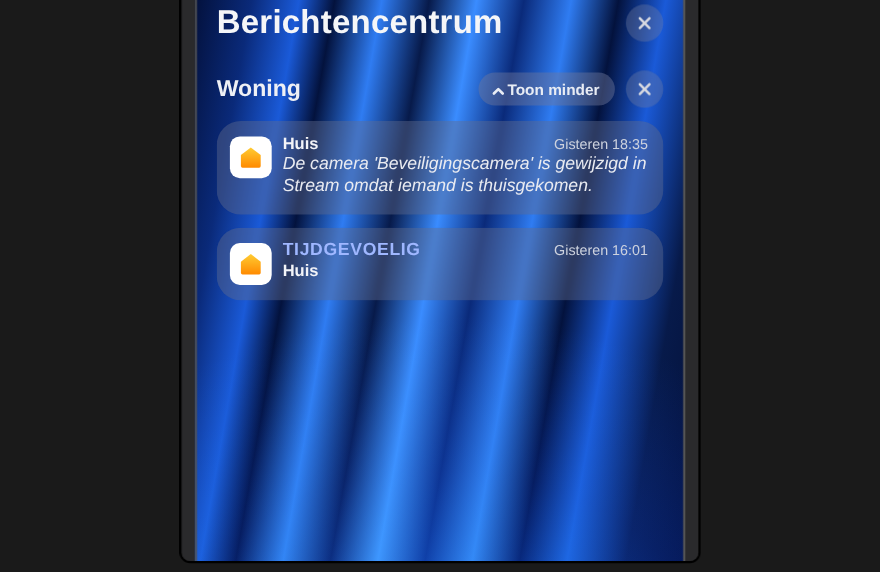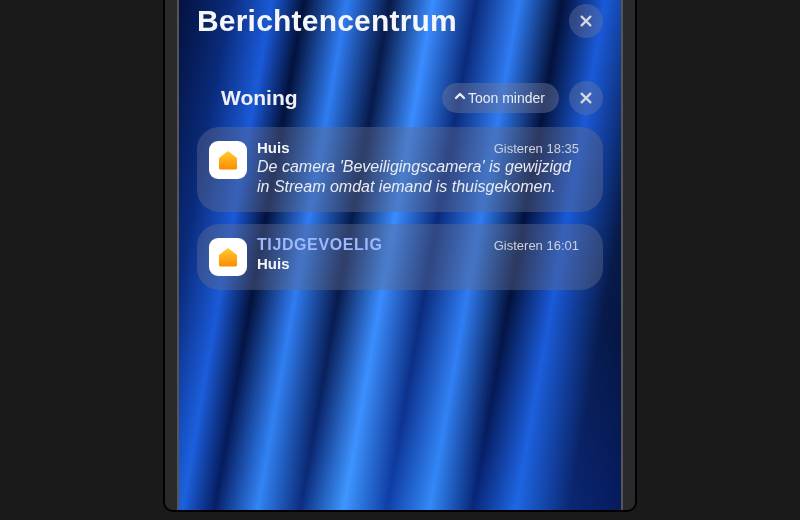--- a/index.html
+++ b/index.html
@@ -51,21 +51,21 @@
   }
   .nc {
     position: relative;
     padding: 14px 20px 0 20px;
     color: #fff;
   }
   .nc-header {
     display: flex;
     align-items: center;
     justify-content: space-between;
-    margin-bottom: 43px;
+    margin-bottom: 26px;
   }
   .nc-title {
     font-size: 30px;
     font-weight: 700;
     letter-spacing: 0.2px;
     color: #f5f6f8;
   }
   .close-pill {
     width: 34px; height: 34px;
     border-radius: 50%;
@@ -82,41 +82,40 @@
     align-items: center;
     justify-content: space-between;
     margin-bottom: 12px;
     gap: 10px;
   }
   .group-title {
     font-size: 21px;
     font-weight: 600;
     color: #eef0f5;
     flex: 1;
-    margin-left: 24px;
   }
   .show-less {
     display: flex;
-    align-items: flex-start;
+    align-items: flex-end;
     gap: 2px;
     background: rgba(110,120,155,0.45);
     color: #e8ecf4;
     font-size: 14px;
-    font-weight: 400;
+    font-weight: 700;
     padding: 7px 14px 7px 12px;
     border-radius: 18px;
     cursor: pointer;
   }
   .show-less svg { width: 12px; height: 12px; }
   .show-less path { stroke: #e8ecf4; stroke-width: 2.4; fill: none; stroke-linecap: round; stroke-linejoin: round; }
 
   .notif {
     background: rgba(100,110,140,0.42);
     border-radius: 22px;
-    padding: 12px 24px 14px 12px;
+    padding: 12px 14px 14px 12px;
     margin-bottom: 12px;
     display: flex;
     gap: 10px;
     backdrop-filter: blur(2px);
     cursor: pointer;
   }
   .app-icon {
     width: 38px; height: 38px; flex: 0 0 38px;
     border-radius: 9px;
     background: #fff;

